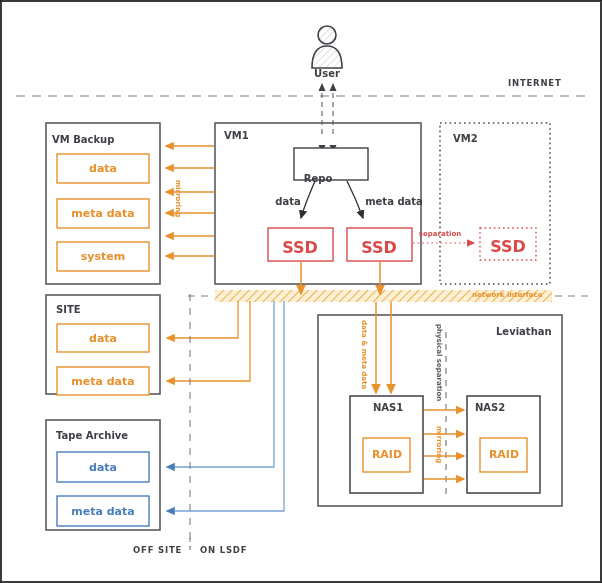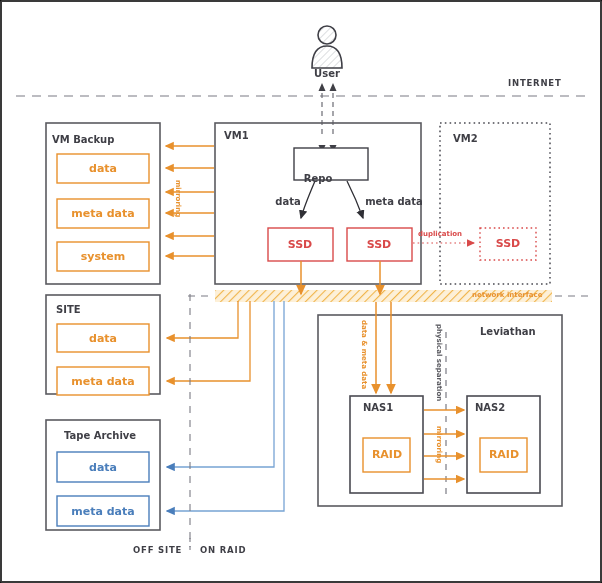--- a/index.html
+++ b/index.html
@@ -11,21 +11,21 @@
   }
   #canvas{position:absolute;inset:0;}
   svg#art{position:absolute;left:0;top:0;width:602px;height:583px;}
   .lbl{
     position:absolute;white-space:nowrap;
     font-family:"DejaVu Sans",sans-serif;
     color:#3f3f46;pointer-events:none;
   }
   .t-box{font-size:10px;color:#3f3f46;}
   .t-orange{color:#e8912d;font-size:11px;}
-  .t-red{color:#d94a4a;font-size:11px;}
+  .t-red{color:#d94a4a;font-size:16px;}
   .t-blue{color:#4a7ebb;font-size:11px;}
   .t-tiny{font-size:7px;}
   .t-caps{font-size:8.5px;letter-spacing:.8px;color:#3f3f46;}
   .rot{transform-origin:left top;}
   .ctr{transform:translateX(-50%);}
 </style>
 </head>
 <body>
 
 <div id="frame">
@@ -147,44 +147,44 @@
 
     <div class="lbl t-box" style="left:222px;top:128px;">VM1</div>
     <div class="lbl t-box ctr" style="left:316px;top:155px;margin-top:16px;">Repo</div>
     <div class="lbl t-box ctr" style="left:286px;top:194px;">data</div>
     <div class="lbl t-box ctr" style="left:392px;top:194px;">meta data</div>
     <div class="lbl t-red ctr" style="left:298px;top:236px;">SSD</div>
     <div class="lbl t-red ctr" style="left:377px;top:236px;">SSD</div>
 
     <div class="lbl t-box" style="left:451px;top:131px;">VM2</div>
     <div class="lbl t-red ctr" style="left:506px;top:235px;">SSD</div>
-    <div class="lbl t-red t-tiny ctr" style="left:438px;top:228px;">duplication</div>
+    <div class="lbl t-red t-tiny ctr" style="left:438px;top:228px;">separation</div>
 
     <div class="lbl t-box" style="left:50px;top:132px;">VM Backup</div>
     <div class="lbl t-orange ctr" style="left:101px;top:160px;">data</div>
     <div class="lbl t-orange ctr" style="left:101px;top:205px;">meta data</div>
     <div class="lbl t-orange ctr" style="left:101px;top:248px;text-align:center;">system</div>
     <div class="lbl t-orange t-tiny rot" style="left:180px;top:178px;transform:rotate(90deg);">mirroring</div>
 
     <div class="lbl t-box" style="left:54px;top:302px;">SITE</div>
     <div class="lbl t-orange ctr" style="left:101px;top:330px;">data</div>
     <div class="lbl t-orange ctr" style="left:101px;top:373px;">meta data</div>
 
-    <div class="lbl t-box" style="left:62px;top:428px;">Tape Archive</div>
+    <div class="lbl t-box" style="left:54px;top:428px;">Tape Archive</div>
     <div class="lbl t-blue ctr" style="left:101px;top:459px;">data</div>
     <div class="lbl t-blue ctr" style="left:101px;top:503px;">meta data</div>
 
     <div class="lbl t-orange t-tiny" style="left:470px;top:289px;">network interface</div>
 
-    <div class="lbl t-box" style="left:478px;top:324px;">Leviathan</div>
-    <div class="lbl t-box" style="left:361px;top:400px;">NAS1</div>
+    <div class="lbl t-box" style="left:494px;top:324px;">Leviathan</div>
+    <div class="lbl t-box" style="left:371px;top:400px;">NAS1</div>
     <div class="lbl t-box" style="left:473px;top:400px;">NAS2</div>
     <div class="lbl t-orange ctr" style="left:385px;top:446px;">RAID</div>
     <div class="lbl t-orange ctr" style="left:502px;top:446px;">RAID</div>
     <div class="lbl t-orange t-tiny rot" style="left:366px;top:318px;transform:rotate(90deg);">data &amp; meta data</div>
     <div class="lbl t-tiny rot" style="left:441px;top:322px;transform:rotate(90deg);color:#5a5a60;">physical separation</div>
     <div class="lbl t-orange t-tiny rot" style="left:441px;top:424px;transform:rotate(90deg);">mirroring</div>
 
     <div class="lbl t-caps" style="left:131px;top:543px;">OFF SITE</div>
-    <div class="lbl t-caps" style="left:198px;top:543px;">ON RAID</div>
+    <div class="lbl t-caps" style="left:198px;top:543px;">ON LSDF</div>
 
   </div>
 </div>
 
 </body></html>

